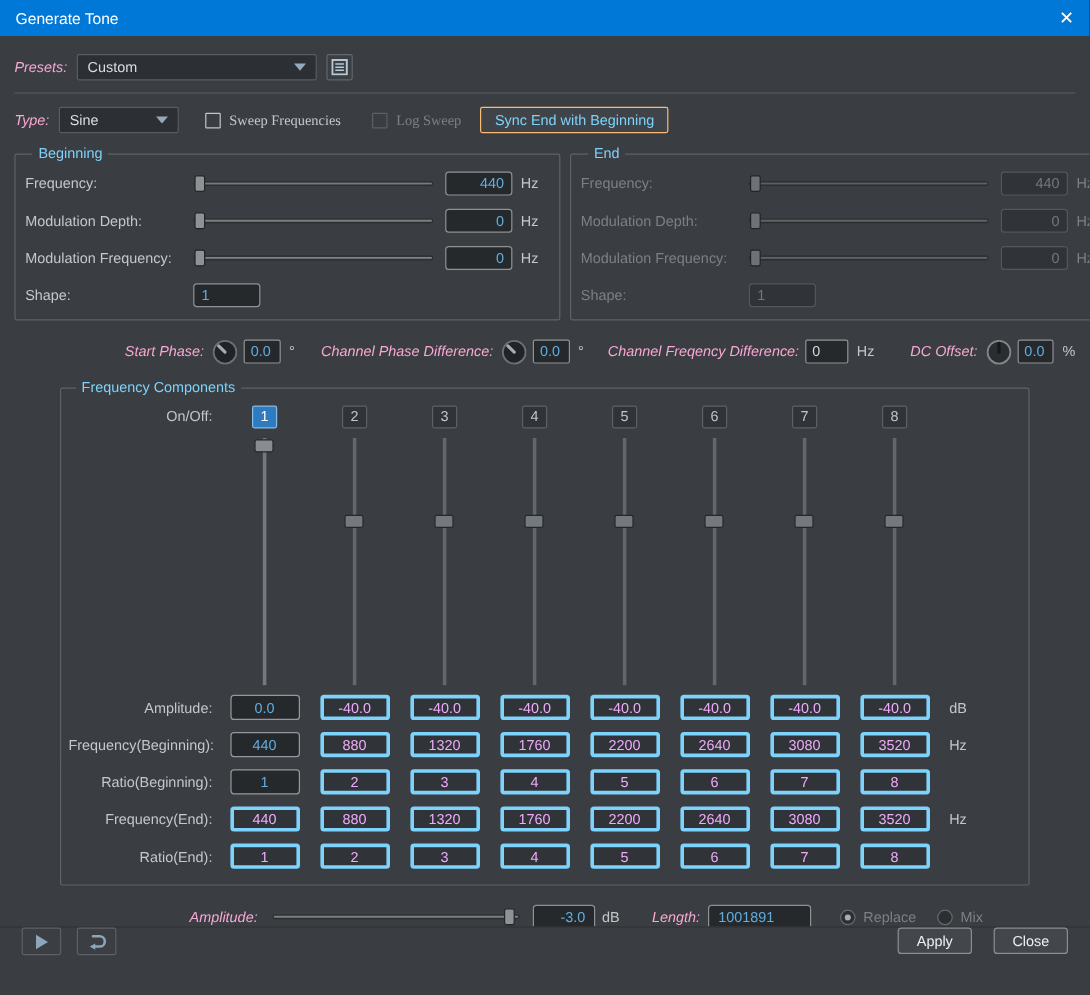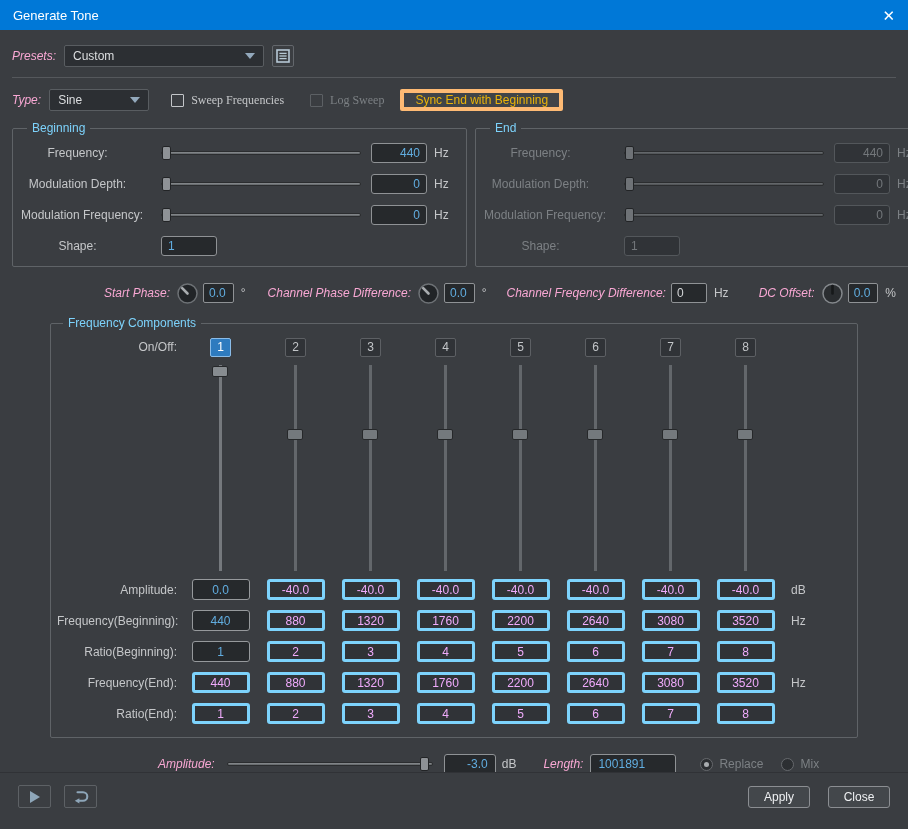--- a/index.html
+++ b/index.html
@@ -38,32 +38,32 @@
 
   .separator { height: 1px; background: #55585c; margin-top: 9px; }
 
   .type-row { margin-top: 10px; height: 24px; }
   .checkbox { width: 13px; height: 13px; border: 1px solid #c3c6c9; border-radius: 1px;
               background: transparent; flex: none; }
   .checkbox.disabled { border-color: #5c6064; }
   .cb-label { margin-left: 7px; font-family: Liberation Serif, serif; }
   .sweep-group { margin-left: 22px; display: flex; align-items: center; }
   .log-group { margin-left: 26px; display: flex; align-items: center; }
-  .sync-btn { margin-left: 16px; height: 22px; padding: 0 11px; border: 4px solid #fdba74;
-              border-radius: 2px; background: #404448; color: #eab308; display: flex;
+  .sync-btn { margin-left: 16px; height: 22px; padding: 0 11px; border: 1px solid #fdba74;
+              border-radius: 2px; background: #404448; color: #7dd3fc; display: flex;
               align-items: center; }
 
   
   .groups-row { display: flex; gap: 8px; margin-top: 9px; }
   fieldset { border: 1px solid #5f6367; border-radius: 2px; padding: 2px 8px 8px; }
   legend { padding: 0 5px; margin-left: 6px; color: #7dd3fc; font-size: 12px; }
   .group { width: 438px; height: 146px; }
 
   .param-row { display: flex; align-items: center; height: 31px; }
-  .param-label { width: 140px; text-align: center; padding-right: 27px; white-space: nowrap; }
+  .param-label { width: 140px; text-align: left; padding-right: 27px; white-space: nowrap; }
   .hslider { position: relative; width: 200px; height: 14px; flex: none; }
   .htrack { position: absolute; top: 5px; left: 0; right: 0; height: 4px; border-radius: 2px;
             background: linear-gradient(#8b8f92, #5e6265); border: 1px solid #2b2d2f; }
   .hhandle { position: absolute; top: 0; left: 1px; width: 9px; height: 14px;
              background: #8e9296; border: 1px solid #222426; border-radius: 2px; }
   .disabled-grp .htrack { background: linear-gradient(#6a6e71, #4c4f52); }
   .disabled-grp .hhandle { background: #6e7276; }
 
   .vbox { height: 20px; background: #26292c; border: 1px solid #8f9295; border-radius: 3px;
           color: #61ade0; display: flex; align-items: center; padding: 0 6px; }
@@ -126,21 +126,21 @@
   .radio-group { margin-left: 24px; display: flex; align-items: center; }
   .radio { width: 13px; height: 13px; border: 1px solid #66696d; border-radius: 50%;
            background: #2c2f32; display: flex; align-items: center; justify-content: center;
            flex: none; }
   .radio .dot { width: 5px; height: 5px; border-radius: 50%; background: #a9adb0; }
   .radio-label { margin-left: 6px; color: #7c8084; }
   .radio-mix { margin-left: 18px; }
 
   
   .footer { height: 48px; flex: none; border-top: 1px solid #303236; display: flex;
-            align-items: center; padding: 0 18px; }
+            align-items: flex-start; padding: 0 18px; }
   .t-btn { width: 33px; height: 23px; border: 1px solid #5d6165; border-radius: 2px;
            background: #3b3e42; display: flex; align-items: center; justify-content: center; }
   .t-btn + .t-btn { margin-left: 13px; }
   .play-tri { width: 0; height: 0; border-top: 6px solid transparent;
               border-bottom: 6px solid transparent; border-left: 10px solid #8ea6b9; }
   .action-btns { margin-left: auto; display: flex; }
   .btn { min-width: 62px; height: 22px; padding: 0 13px; border: 1px solid #8b8e92;
          border-radius: 3px; background: #43474b; color: #eef0f2; display: flex;
          align-items: center; justify-content: center; }
   .btn + .btn { margin-left: 18px; }

